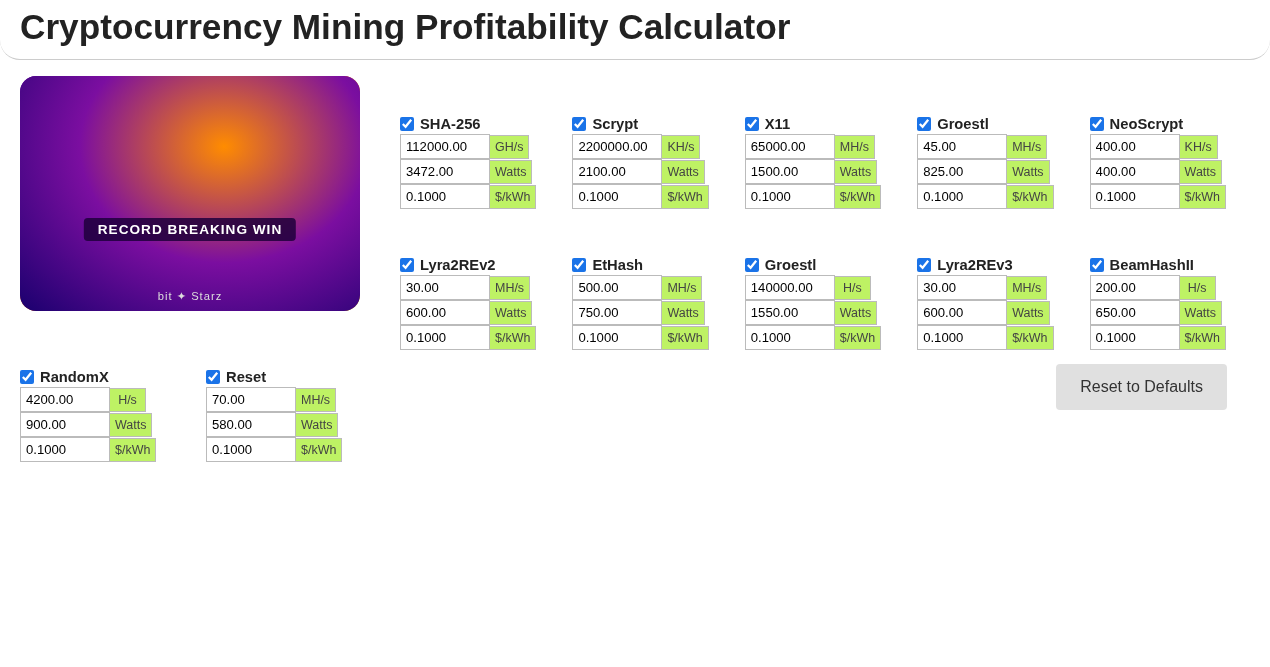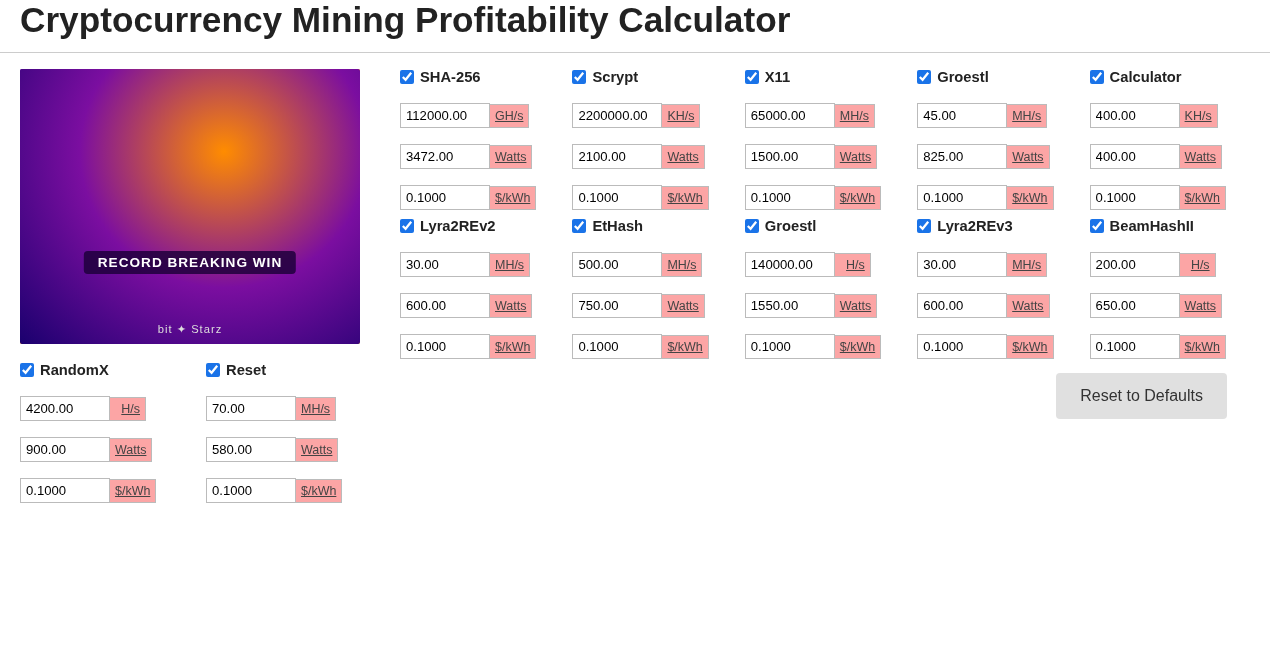--- a/index.html
+++ b/index.html
@@ -4,39 +4,40 @@
   <style>
     * { box-sizing: border-box; margin: 0; padding: 0; }
     body {
       font-family: Arial, sans-serif;
       background: #fff;
       color: #222;
     }
     .page-title {
       font-size: 2.2rem;
       font-weight: 900;
-      padding: 0 20px 12px 20px;
+      padding: 7px 20px 12px 20px;
       border-bottom: 1px solid #ccc;
+      border-radius: 20px;
     }
     .main-content {
       display: flex;
       flex-direction: row;
       padding: 16px 20px;
       gap: 20px;
     }
     .left-panel {
       flex: 0 0 360px;
       display: flex;
       flex-direction: column;
     }
     .ad-image {
       width: 340px;
-      height: 275px;
+      height: 235px;
       background: linear-gradient(135deg, #6a0dad 0%, #ff6600 40%, #ffcc00 100%);
-      border-radius: 2px;
+      border-radius: 16px;
       display: flex;
       flex-direction: column;
       align-items: center;
       justify-content: flex-end;
       position: relative;
       overflow: hidden;
     }
     .ad-image-top {
       position: absolute;
       top: 0; left: 0; right: 0; bottom: 0;
@@ -88,21 +89,22 @@
       gap: 0;
     }
     .algorithms-grid {
       display: grid;
       grid-template-columns: repeat(5, 1fr);
       gap: 8px 12px;
     }
     .algo-block {
       display: flex;
       flex-direction: column;
-      gap: 16px;
+      gap: 0;
+      margin-top: 40px;
     }
     .algo-header {
       display: flex;
       align-items: center;
       gap: 6px;
       font-weight: 700;
       font-size: 0.92rem;
       margin-bottom: 2px;
     }
     .algo-header input[type="checkbox"] {
@@ -116,30 +118,29 @@
       gap: 0;
     }
     .input-row input[type="text"] {
       border: 1px solid #bbb;
       padding: 4px 5px;
       font-size: 0.82rem;
       width: 90px;
       outline: none;
     }
     .input-row .unit-badge {
-      background: #fca5a5;
+      background: #bef264;
       border: 1px solid #bbb;
       border-left: none;
       padding: 4px 5px;
       font-size: 0.78rem;
       white-space: nowrap;
       color: #444;
       min-width: 36px;
-      text-align: right;
-      text-decoration: underline;
+      text-align: center;
     }
     .bottom-buttons {
       display: flex;
       justify-content: flex-end;
       gap: 12px;
       padding: 12px 3px 0 0;
       margin-top: auto;
       position: absolute;
       bottom: 20px;
       right: 20px;
@@ -297,21 +298,21 @@
             <span class="unit-badge">Watts</span>
           </div>
           <div class="input-row">
             <input type="text" value="0.1000" style="">
             <span class="unit-badge">$/kWh</span>
           </div>
         </div>
         <div class="algo-block">
           <div class="algo-header">
             <input type="checkbox" checked="" style="">
-            <span>Calculator</span>
+            <span>NeoScrypt</span>
           </div>
           <div class="input-row">
             <input type="text" value="400.00" style="">
             <span class="unit-badge">KH/s</span>
           </div>
           <div class="input-row">
             <input type="text" value="400.00" style="">
             <span class="unit-badge">Watts</span>
           </div>
           <div class="input-row">

